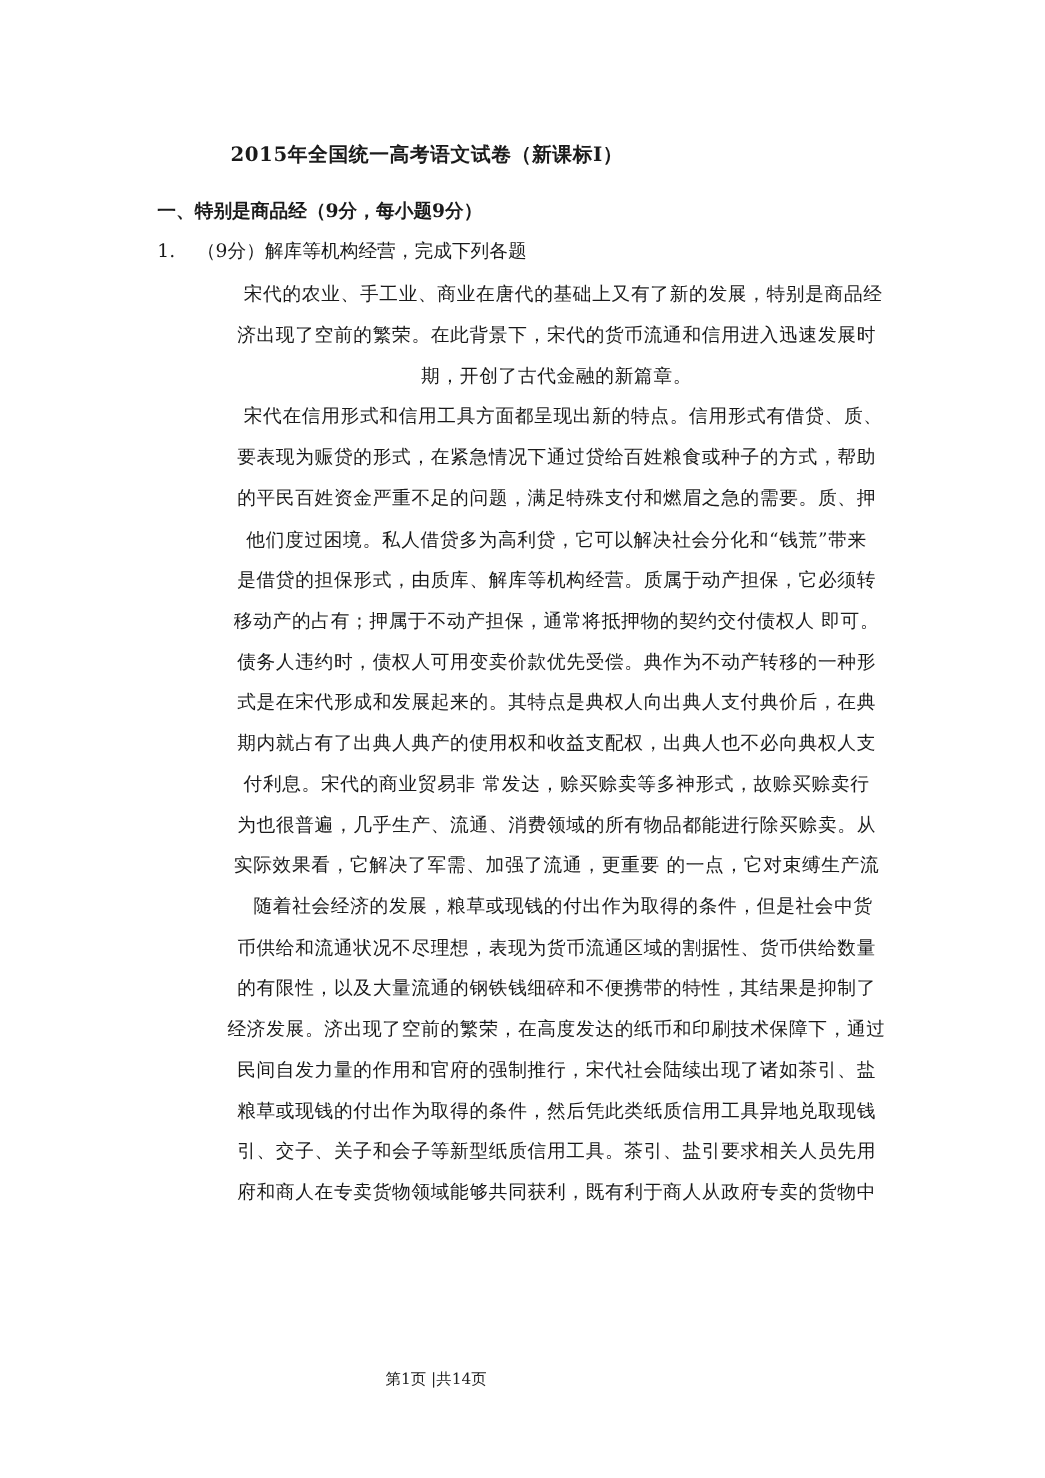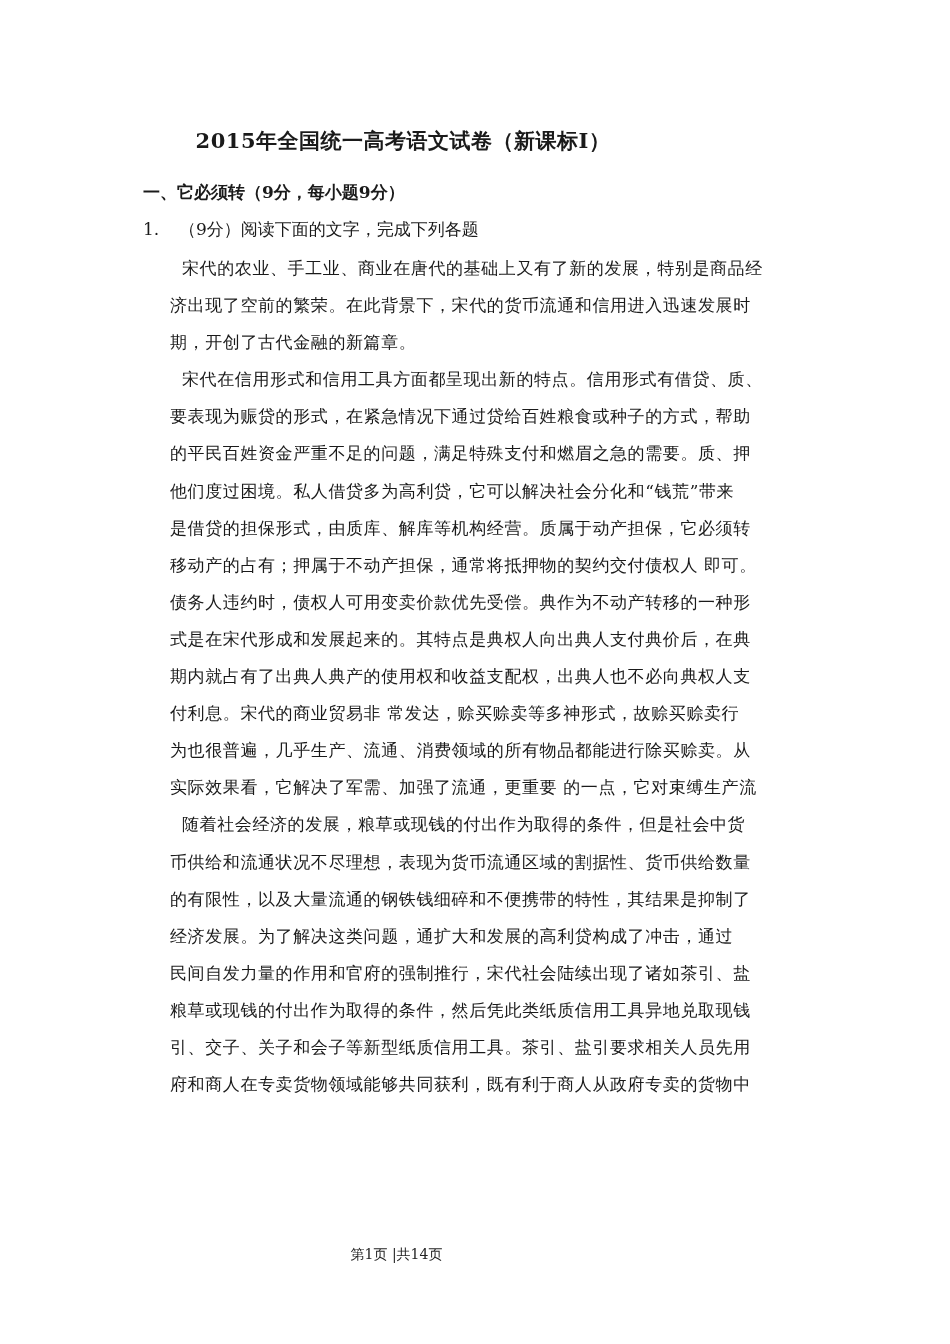--- a/index.html
+++ b/index.html
@@ -18,24 +18,24 @@
     .page {
       position: absolute;
       left: 0; top: 0;
       width: 950px;
       height: 1344px;
       background: #ffffff;
     }
     .title {
       position: absolute;
       top: 126px;
-      left: 16px;
+      left: 1px;
       width: 774px;
       text-align: center;
-      font-size: 21px;
+      font-size: 18px;
       font-weight: bold;
       letter-spacing: 0.5px;
       line-height: 30px;
     }
     .section-heading {
       position: absolute;
       top: 178px;
       left: 143px;
       font-size: 17px;
       font-weight: bold;
@@ -48,22 +48,23 @@
       font-size: 17px;
       line-height: 28px;
     }
     .question-line .qnum {
       display: inline-block;
       width: 36px;
     }
     .passage {
       position: absolute;
       top: 250px;
-      left: 170px;
+      left: 186px;
       width: 640px;
+      text-align: center;
     }
     .line {
       height: 37.1px;
       line-height: 37.1px;
       font-size: 17px;
       white-space: nowrap;
       letter-spacing: 0.6px;
     }
     .line.indent {
       padding-left: 12px;
@@ -78,24 +79,24 @@
       line-height: 20px;
       color: #222;
     }
   </style>
 </head>
 <body>
 
 <div class="page">
   <div class="title">2015年全国统一高考语文试卷（新课标Ⅰ）</div>
 
-  <div class="section-heading">一、它必须转（9分，每小题9分）</div>
+  <div class="section-heading">一、特别是商品经（9分，每小题9分）</div>
 
   <div class="question-line">
-    <span class="qnum">1.</span><span>（9分）阅读下面的文字，完成下列各题</span>
+    <span class="qnum">1.</span><span>（9分）解库等机构经营，完成下列各题</span>
   </div>
 
   <div class="passage" id="passage">
       <div class="line indent">宋代的农业、手工业、商业在唐代的基础上又有了新的发展，特别是商品经</div>
       <div class="line">济出现了空前的繁荣。在此背景下，宋代的货币流通和信用进入迅速发展时</div>
       <div class="line">期，开创了古代金融的新篇章。</div>
       <div class="line indent">宋代在信用形式和信用工具方面都呈现出新的特点。信用形式有借贷、质、</div>
       <div class="line">要表现为赈贷的形式，在紧急情况下通过贷给百姓粮食或种子的方式，帮助</div>
       <div class="line">的平民百姓资金严重不足的问题，满足特殊支付和燃眉之急的需要。质、押</div>
       <div class="line">他们度过困境。私人借贷多为高利贷，它可以解决社会分化和“钱荒”带来</div>
@@ -103,21 +104,21 @@
       <div class="line">移动产的占有；押属于不动产担保，通常将抵押物的契约交付债权人 即可。</div>
       <div class="line">债务人违约时，债权人可用变卖价款优先受偿。典作为不动产转移的一种形</div>
       <div class="line">式是在宋代形成和发展起来的。其特点是典权人向出典人支付典价后，在典</div>
       <div class="line">期内就占有了出典人典产的使用权和收益支配权，出典人也不必向典权人支</div>
       <div class="line">付利息。宋代的商业贸易非 常发达，赊买赊卖等多神形式，故赊买赊卖行</div>
       <div class="line">为也很普遍，几乎生产、流通、消费领域的所有物品都能进行除买赊卖。从</div>
       <div class="line">实际效果看，它解决了军需、加强了流通，更重要 的一点，它对束缚生产流</div>
       <div class="line indent">随着社会经济的发展，粮草或现钱的付出作为取得的条件，但是社会中货</div>
       <div class="line">币供给和流通状况不尽理想，表现为货币流通区域的割据性、货币供给数量</div>
       <div class="line">的有限性，以及大量流通的钢铁钱细碎和不便携带的特性，其结果是抑制了</div>
-      <div class="line">经济发展。为了解决这类问题，通扩大和发展的高利贷构成了冲击，通过</div>
+      <div class="line">经济发展。济出现了空前的繁荣，在高度发达的纸币和印刷技术保障下，通过</div>
       <div class="line">民间自发力量的作用和官府的强制推行，宋代社会陆续出现了诸如茶引、盐</div>
       <div class="line">粮草或现钱的付出作为取得的条件，然后凭此类纸质信用工具异地兑取现钱</div>
       <div class="line">引、交子、关子和会子等新型纸质信用工具。茶引、盐引要求相关人员先用</div>
       <div class="line">府和商人在专卖货物领域能够共同获利，既有利于商人从政府专卖的货物中</div>
     </div>
 
   <div class="footer">第1页 |共14页</div>
 </div>
 
 </body></html>

